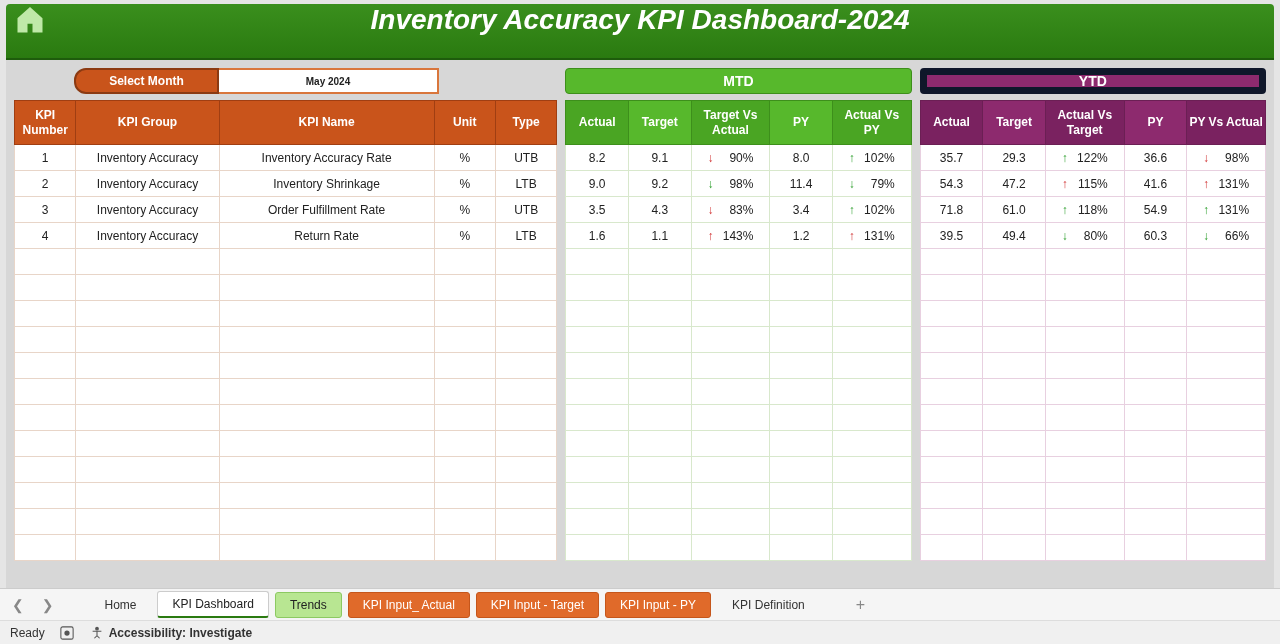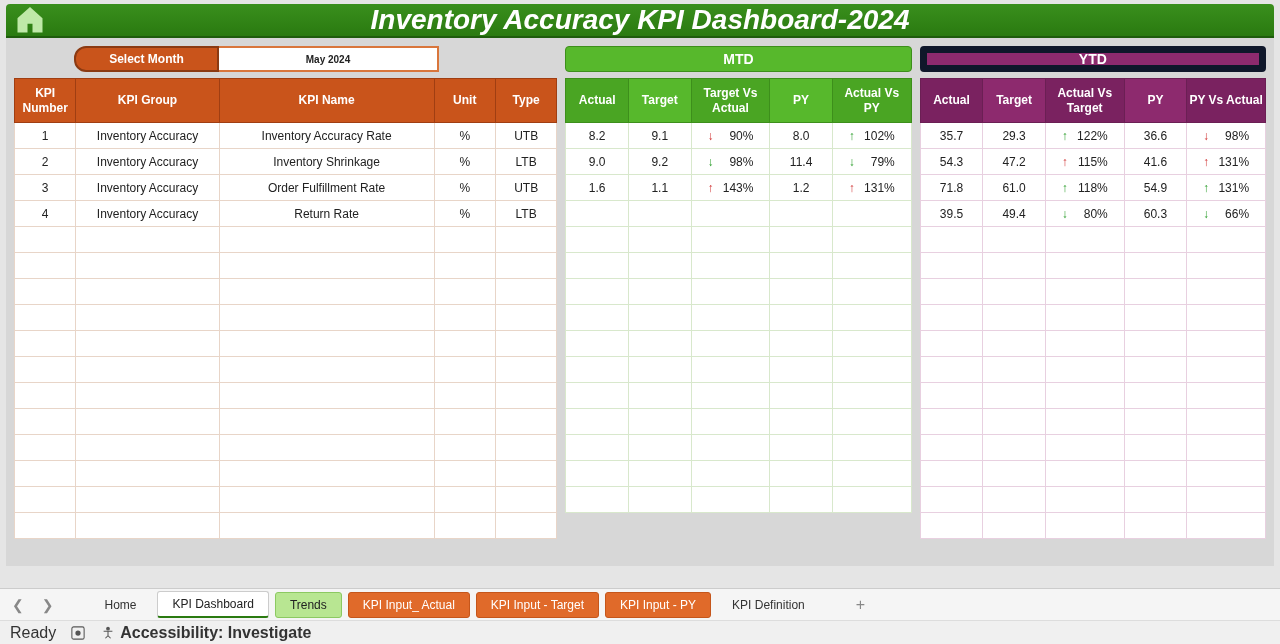--- a/index.html
+++ b/index.html
@@ -9,21 +9,21 @@
     font-size: 13px;
     color: #222;
     width: 1280px;
     height: 644px;
     overflow: hidden;
     position: relative;
   }
   .app { width: 1280px; }
   .header {
     background: linear-gradient(to bottom, #3a8f1d 0%, #2a7a10 100%);
-    height: 34px;
+    height: 56px;
     display: flex;
     align-items: flex-start;
     border-bottom: 2px solid #1e5c0c;
     padding-left: 8px;
     margin: 4px 6px 0 6px;
     border-radius: 4px 4px 0 0;
   }
   .home-icon {
     width: 32px; height: 32px;
     display: inline-flex; align-items: center; justify-content: center;
@@ -121,21 +121,21 @@
   .tab.home-t { color:#333; }
   .tab.active { background:#fff; border-color:#ccc; border-bottom:2px solid #2a7a10; font-weight:500; }
   .tab.trends { background:#b8e692; border-color:#8cc962; }
   .tab.orange { background:#e06a2a; color:#fff; border-color:#c5561b; }
   .tab.def { color:#333; }
   .plus-tab { margin-left: 30px; color:#888; font-size:16px; cursor:pointer; }
   .status-bar {
     position:absolute; bottom:0; left:0; right:0;
     height:24px; background:#f0f0f0; border-top:1px solid #ddd;
     display:flex; align-items:center; padding-left:10px; gap:14px;
-    font-size:16px; color:#333;
+    font-size:12px; color:#333;
   }
   .status-icon { width:16px; height:16px; display:inline-flex; align-items:center; justify-content:center; }
   .acc { display:flex; align-items:center; gap:4px; }
 </style>
 </head>
 <body>
 
 <div class="app">
   <div class="header">
     <span class="home-icon">
@@ -317,20 +317,37 @@
                 <div class="pct-cell">
                   <span class="arrow-down-green">↓</span>
                   <span class="pct-val">98%</span>
                 </div>
               </td>
               <td>11.4</td>
               <td>
                 <div class="pct-cell">
                   <span class="arrow-down-green">↓</span>
                   <span class="pct-val">79%</span>
+                </div>
+              </td>
+            </tr>
+            <tr>
+              <td>3.5</td>
+              <td>4.3</td>
+              <td>
+                <div class="pct-cell">
+                  <span class="arrow-down-red">↓</span>
+                  <span class="pct-val">83%</span>
+                </div>
+              </td>
+              <td>3.4</td>
+              <td>
+                <div class="pct-cell">
+                  <span class="arrow-up">↑</span>
+                  <span class="pct-val">102%</span>
                 </div>
               </td>
             </tr>
             <tr>
               <td>1.6</td>
               <td>1.1</td>
               <td>
                 <div class="pct-cell">
                   <span class="arrow-up-red">↑</span>
                   <span class="pct-val">143%</span>

